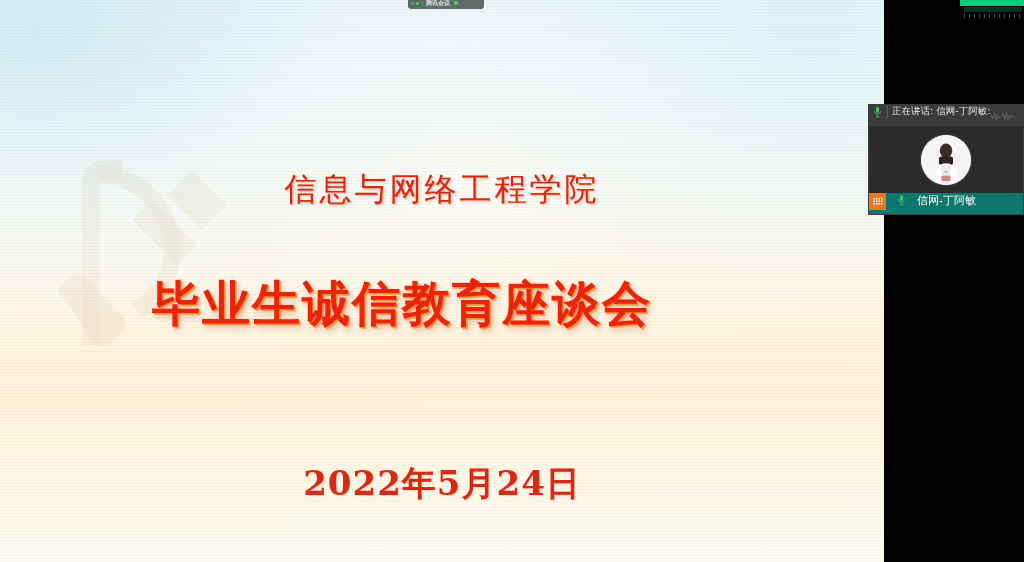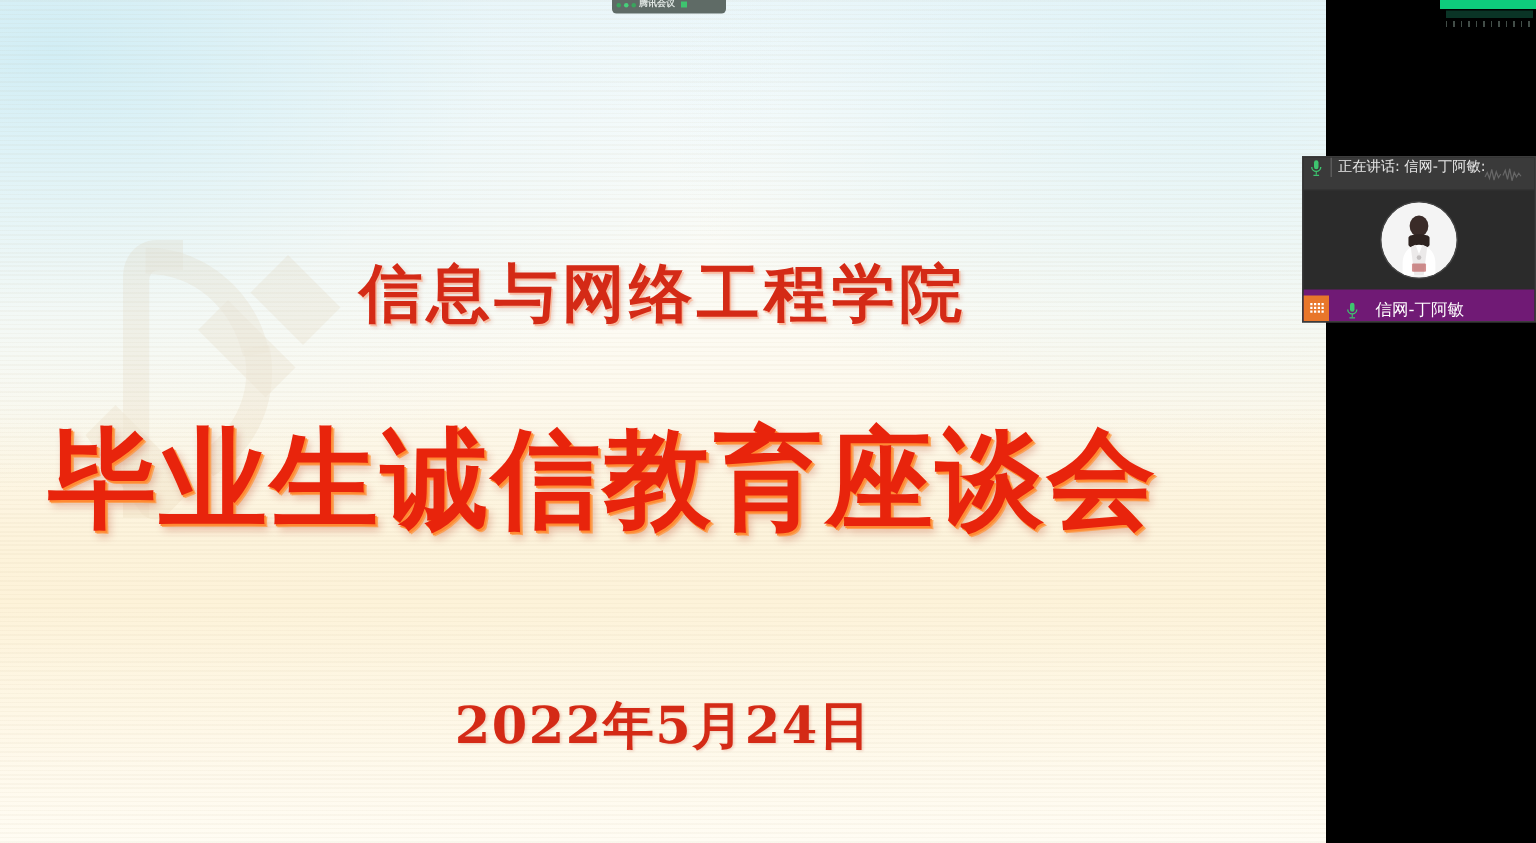--- a/index.html
+++ b/index.html
@@ -38,29 +38,29 @@
     pointer-events:none;
   }
   .emblem svg { width:100%; height:100%; display:block; }
 
   
   .slide-text { position:absolute; inset:0; }
   .subtitle {
     position:absolute; top:168px; left:0; width:884px;
     text-align:center;
     font-family:"DejaVu Serif", "Liberation Serif", serif;
-    font-size:42px; font-weight:700; letter-spacing:3px;
+    font-size:32px; font-weight:400; letter-spacing:3px;
     color:#d42a16;
     text-shadow:1px 1px 0 rgba(255,160,120,0.55), 2px 2px 3px rgba(180,40,10,0.18);
   }
   .maintitle {
     position:absolute; top:272px; left:0; width:804px;
     text-align:center;
     font-family:"DejaVu Sans", "Liberation Sans", sans-serif;
-    font-size:72px; font-weight:700; letter-spacing:2px;
+    font-size:48px; font-weight:700; letter-spacing:2px;
     color:#e8240c;
     text-shadow:
       1px 1px 0 #ff8a33,
       2px 2px 0 rgba(255,150,60,0.75),
       3px 4px 6px rgba(170,30,0,0.28);
   }
   .datetext {
     position:absolute; top:461px; left:0; width:884px;
     text-align:center;
     font-family:"DejaVu Serif", "Liberation Serif", serif;
@@ -141,22 +141,22 @@
   }
   .avatar {
     width:50px; height:50px; border-radius:50%;
     background:radial-gradient(circle at 50% 38%, #ffffff 0%, #f2f2f2 58%, #dcdcdc 100%);
     position:relative; overflow:hidden;
     box-shadow:0 0 0 1px rgba(255,255,255,0.12);
   }
   .avatar svg { position:absolute; inset:0; width:100%; height:100%; }
 
   .vp-footer {
-    position:relative; height:21px; background:#701a75;
-    display:flex; align-items:flex-end; gap:10px;
+    position:relative; height:21px; background:#0f766e;
+    display:flex; align-items:flex-start; gap:10px;
     padding-left:0;
   }
   .host-badge {
     width:17px; height:17px; flex:none;
     background:#e8762a;
     display:flex; align-items:center; justify-content:center;
     margin-left:0;
   }
   .host-badge svg { width:12px; height:11px; display:block; }
   .foot-mic {

